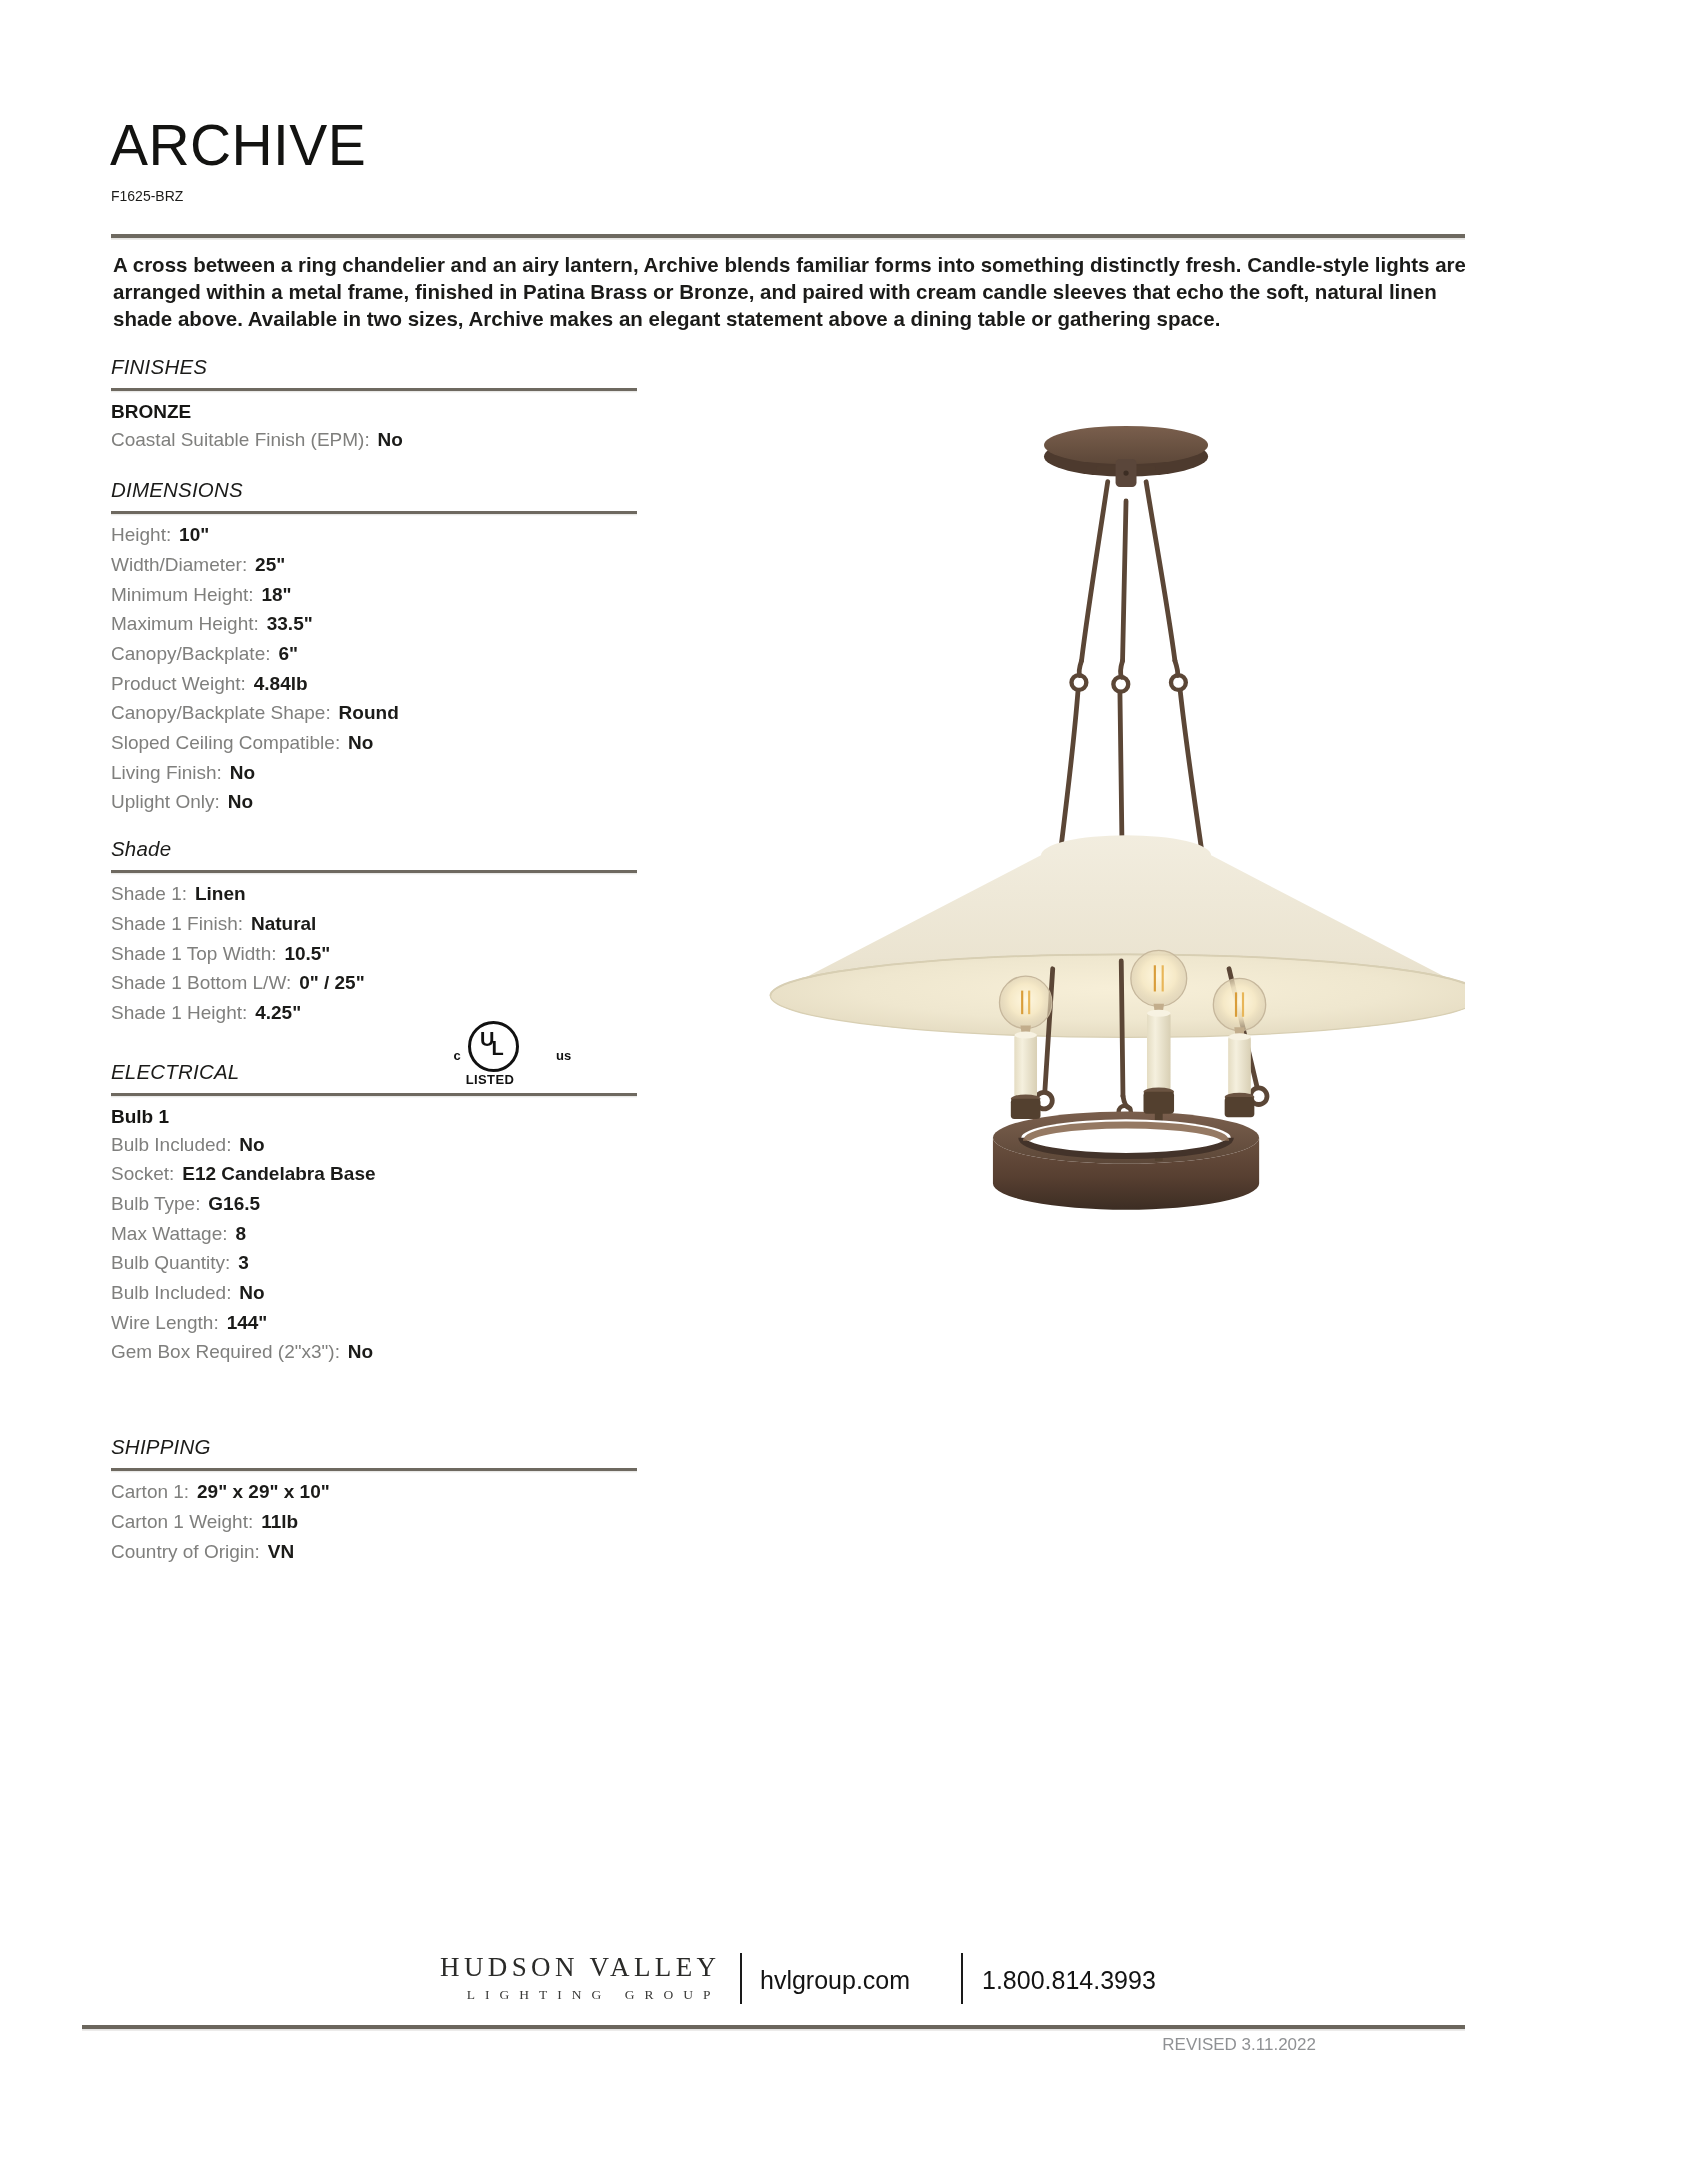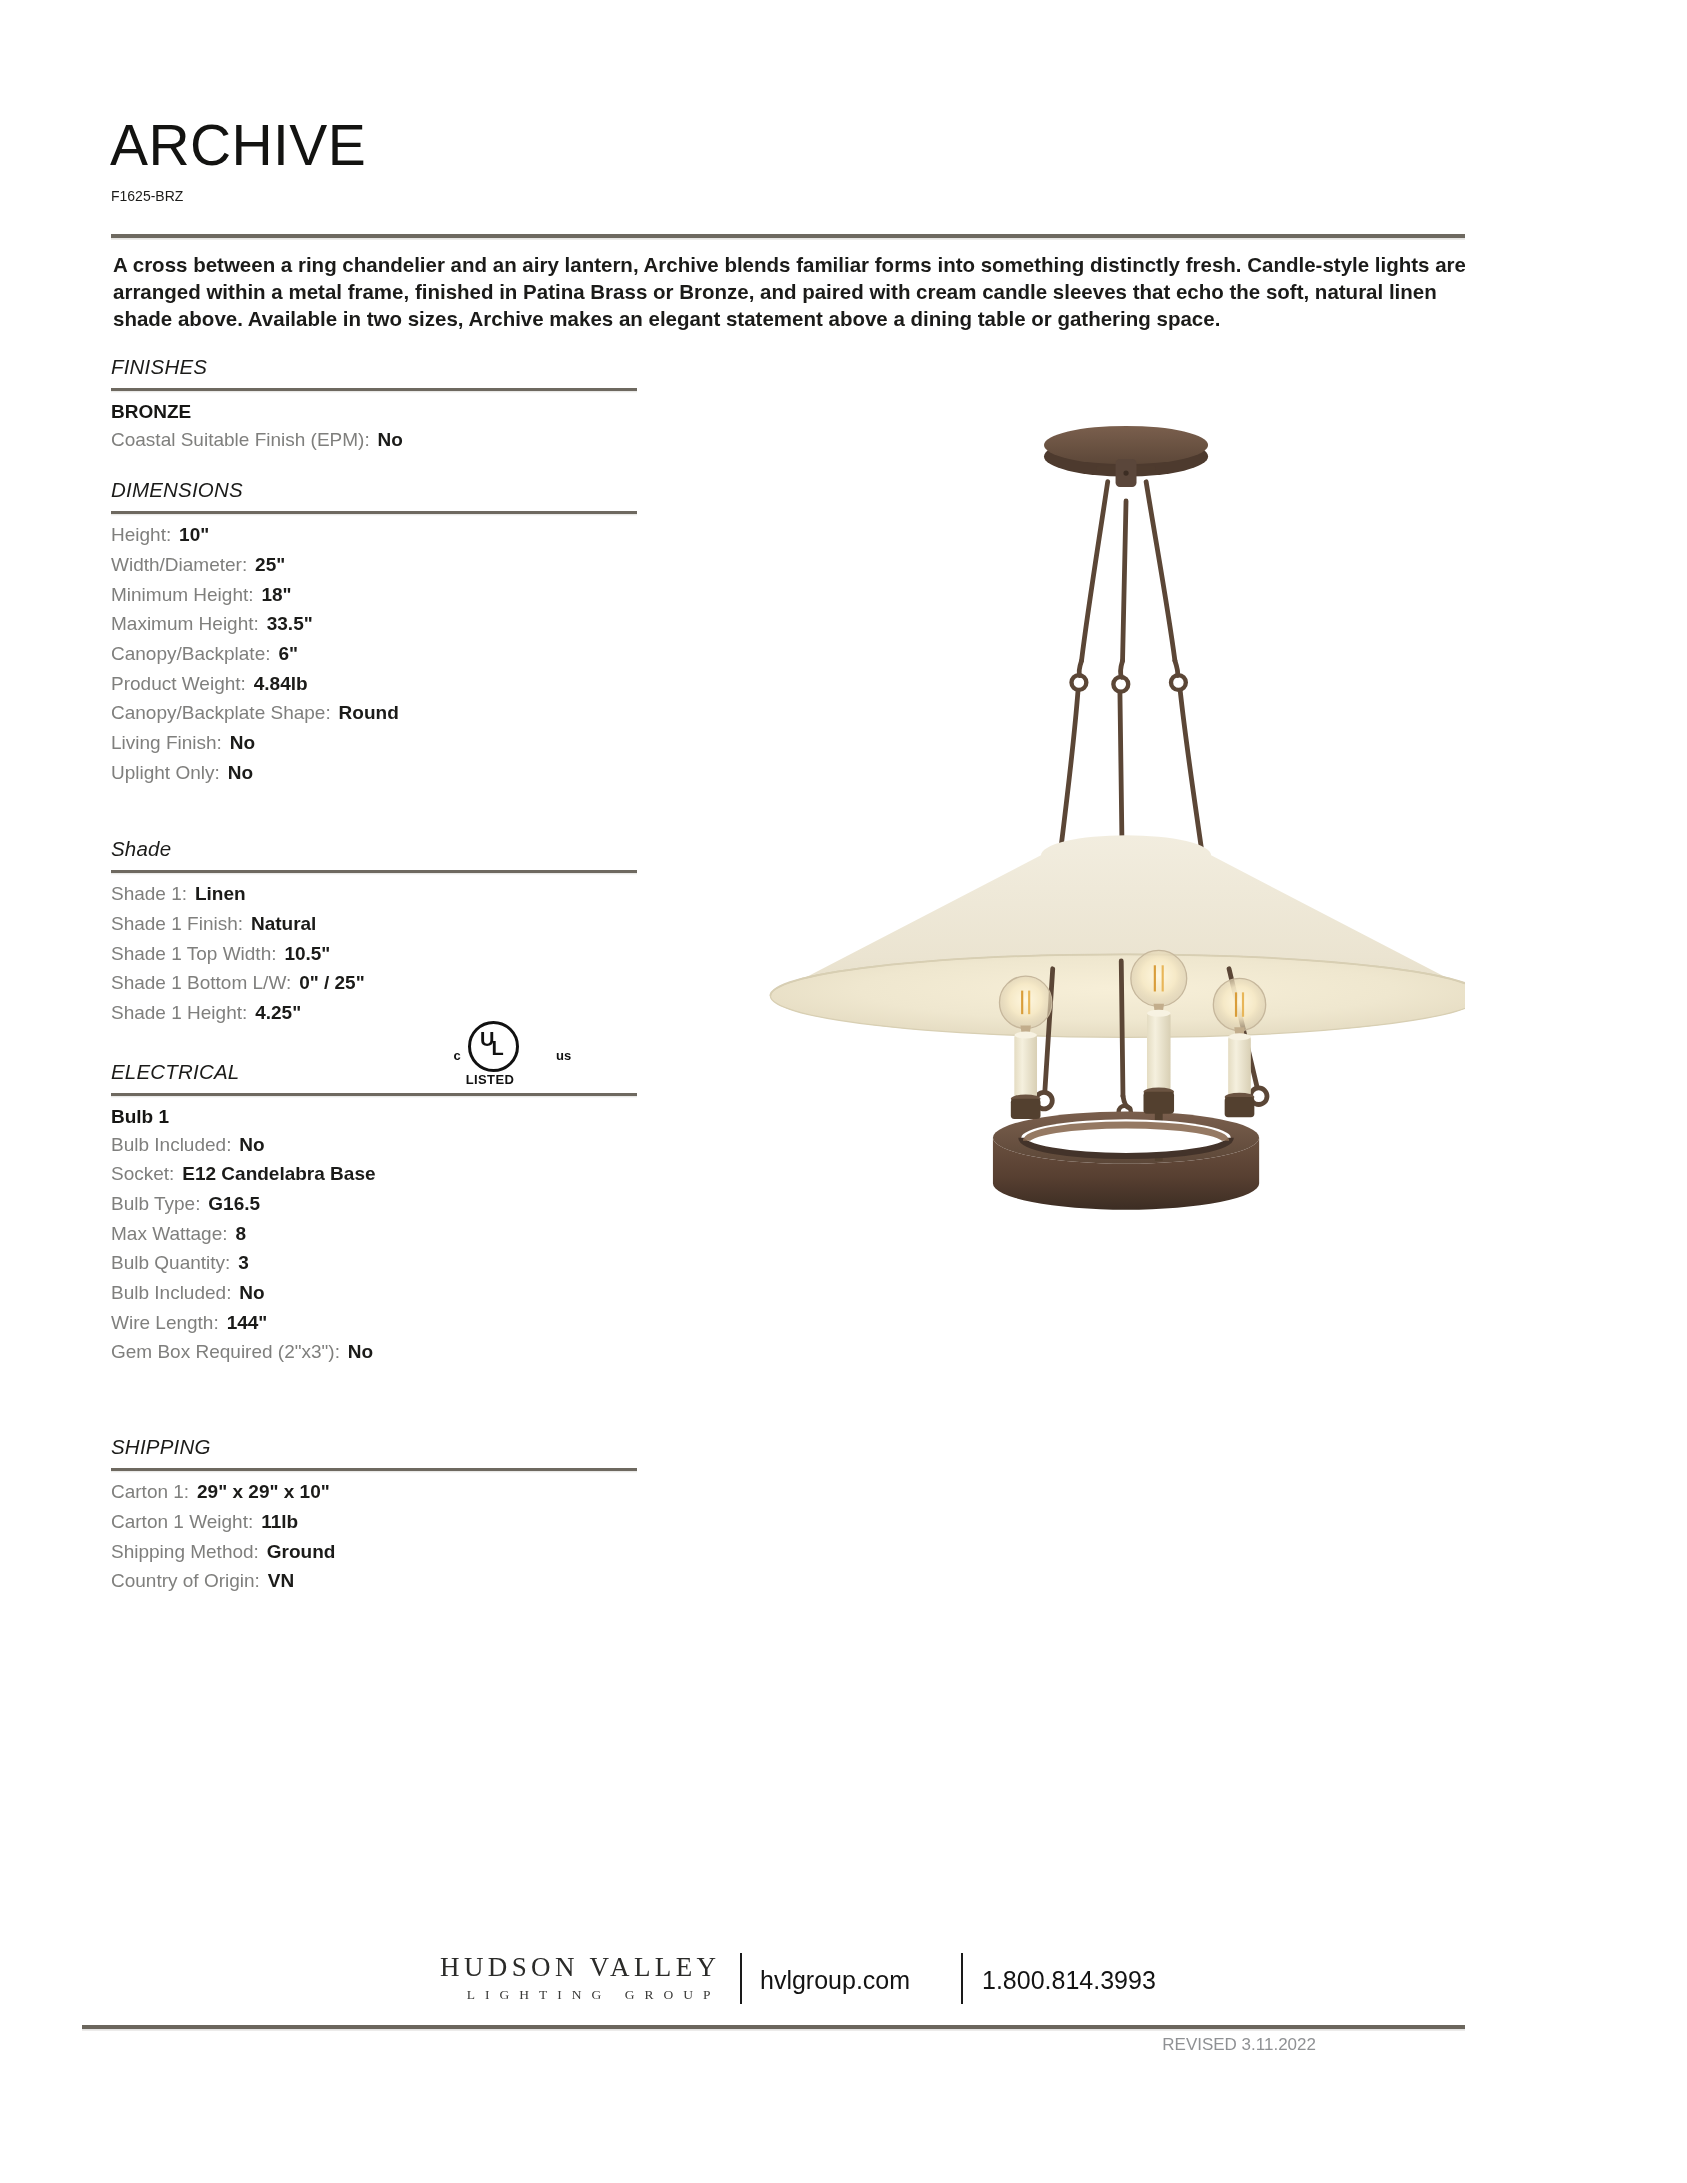--- a/index.html
+++ b/index.html
@@ -70,20 +70,21 @@
     <h2 class="sec-h">DIMENSIONS</h2>
     <div class="rule sec-rule"></div>
     <div>
         <div class="spec-row"><span class="lbl">Height:</span><span class="val">10"</span></div>
         <div class="spec-row"><span class="lbl">Width/Diameter:</span><span class="val">25"</span></div>
         <div class="spec-row"><span class="lbl">Minimum Height:</span><span class="val">18"</span></div>
         <div class="spec-row"><span class="lbl">Maximum Height:</span><span class="val">33.5"</span></div>
         <div class="spec-row"><span class="lbl">Canopy/Backplate:</span><span class="val">6"</span></div>
         <div class="spec-row"><span class="lbl">Product Weight:</span><span class="val">4.84lb</span></div>
         <div class="spec-row"><span class="lbl">Canopy/Backplate Shape:</span><span class="val">Round</span></div>
+        <div class="spec-row"><span class="lbl">Sloped Ceiling Compatible:</span><span class="val">No</span></div>
         <div class="spec-row"><span class="lbl">Living Finish:</span><span class="val">No</span></div>
         <div class="spec-row"><span class="lbl">Uplight Only:</span><span class="val">No</span></div>
       </div>
   </section>
 
   <section class="spec" style="top:837px">
     <h2 class="sec-h">Shade</h2>
     <div class="rule sec-rule"></div>
     <div>
         <div class="spec-row"><span class="lbl">Shade 1:</span><span class="val">Linen</span></div>
@@ -119,21 +120,20 @@
         <div class="spec-row"><span class="lbl">Gem Box Required (2"x3"):</span><span class="val">No</span></div>
       </div>
   </section>
 
   <section class="spec" style="top:1435px">
     <h2 class="sec-h">SHIPPING</h2>
     <div class="rule sec-rule"></div>
     <div>
         <div class="spec-row"><span class="lbl">Carton 1:</span><span class="val">29" x 29" x 10"</span></div>
         <div class="spec-row"><span class="lbl">Carton 1 Weight:</span><span class="val">11lb</span></div>
-        <div class="spec-row"><span class="lbl">Shipping Method:</span><span class="val">Ground</span></div>
         <div class="spec-row"><span class="lbl">Country of Origin:</span><span class="val">VN</span></div>
       </div>
   </section>
 
   <svg class="abs product" viewBox="0 0 1950 1900" aria-hidden="true">
     <defs>
       <linearGradient id="bronzeTop" x1="0" y1="0" x2="0" y2="1">
         <stop offset="0" stop-color="#7a5f4d"></stop>
           <stop offset="1" stop-color="#5c4738"></stop>
       </linearGradient>

